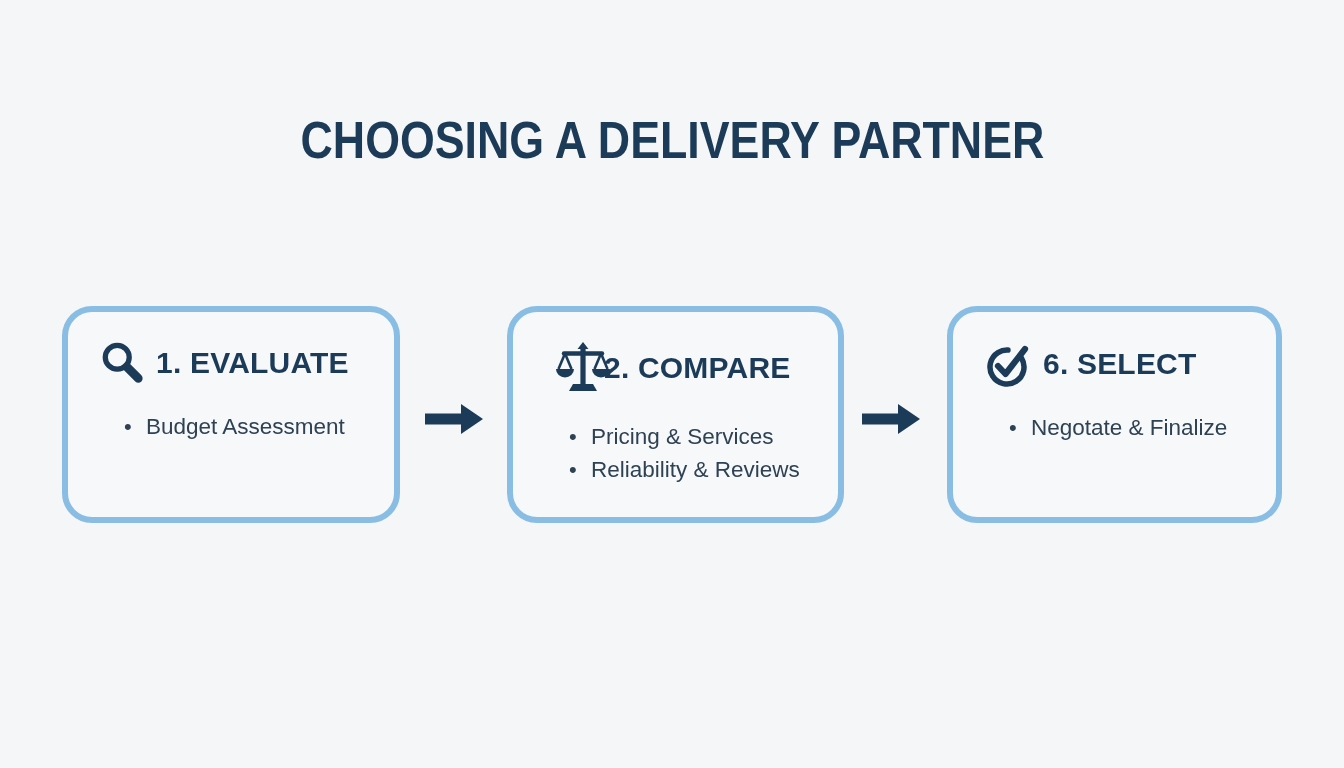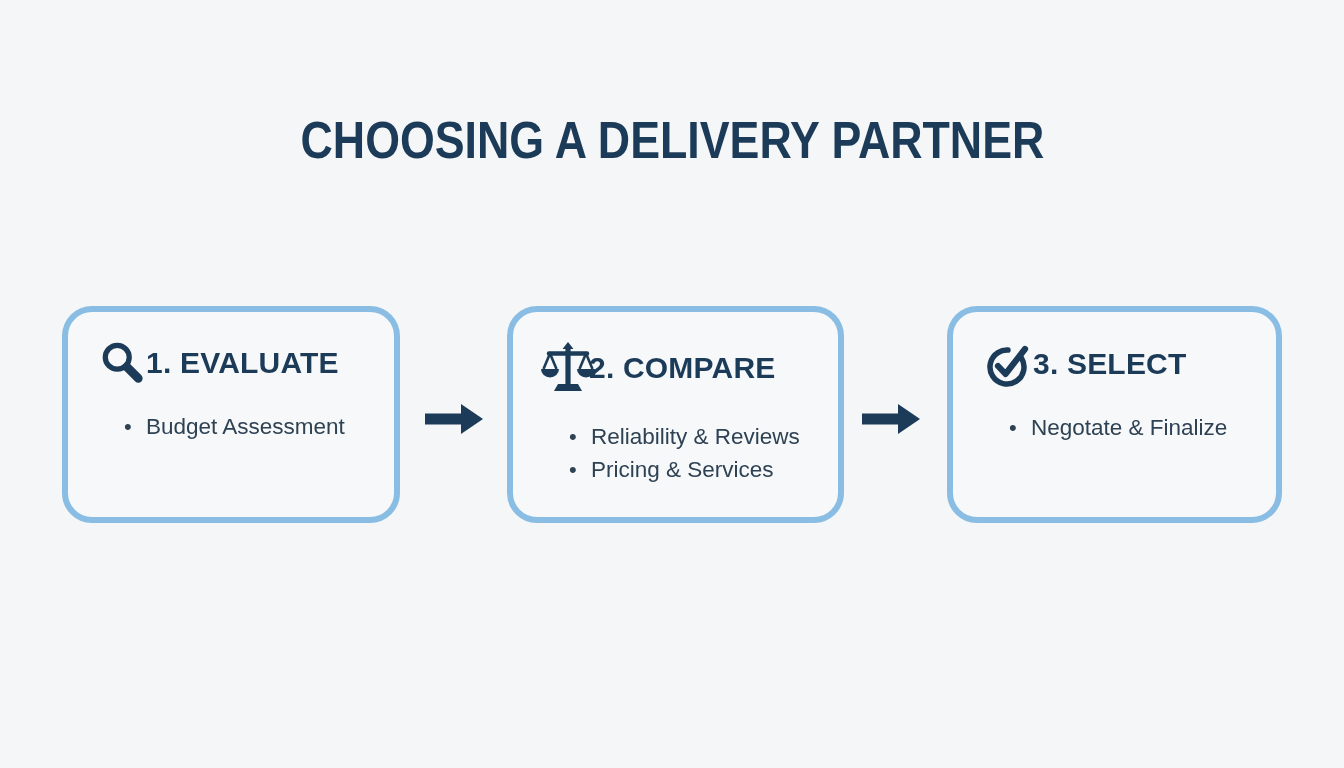--- a/index.html
+++ b/index.html
@@ -46,24 +46,25 @@
     border: 6px solid var(--border-blue);
     border-radius: 30px;
   }
   .step-box.b1 { left: 62px; }
   .step-box.b2 { left: 507px; width: 337px; }
   .step-box.b3 { left: 947px; width: 335px; }
   .head-row {
     display: flex;
     align-items: center;
     padding: 28px 0 0 32px;
+    gap: 10px;
     color: var(--navy);
   }
   .head-row .icon { flex: 0 0 auto; display: block; }
-  .b2 .head-row { padding-left: 26px; gap: 0; align-items: center; }
+  .b2 .head-row { padding-left: 41px; gap: 0; align-items: center; }
   .b2 .head-row .icon { margin-right: -8px; }
   .step-heading {
     font-size: 30px;
     font-weight: 700;
     color: var(--navy);
     white-space: nowrap;
     letter-spacing: 0.2px;
   }
   ul.bullets {
     list-style: none;
@@ -130,36 +131,36 @@
         <line x1="10" y1="13.5" x2="3.5" y2="29" stroke="currentColor" stroke-width="2.6"></line>
         <line x1="10" y1="13.5" x2="16.5" y2="29" stroke="currentColor" stroke-width="2.6"></line>
         <path d="M1 29 A 9 8.5 0 0 0 19 29 Z" fill="currentColor"></path>
         <line x1="46" y1="13.5" x2="39.5" y2="29" stroke="currentColor" stroke-width="2.6"></line>
         <line x1="46" y1="13.5" x2="52.5" y2="29" stroke="currentColor" stroke-width="2.6"></line>
         <path d="M37 29 A 9 8.5 0 0 0 55 29 Z" fill="currentColor"></path>
       </svg>
       <span class="step-heading">2. COMPARE</span>
     </div>
     <ul class="bullets">
+      <li>Pricing &amp; Services</li>
       <li>Reliability &amp; Reviews</li>
-      <li>Pricing &amp; Services</li>
     </ul>
   </div>
 
   <svg class="arrow a2" viewBox="0 0 58 30" xmlns="http://www.w3.org/2000/svg">
     <rect x="0" y="9.5" width="37" height="11" fill="currentColor"></rect>
     <polygon points="36,0 58,15 36,30" fill="currentColor"></polygon>
   </svg>
 
   <div class="step-box b3">
     <div class="head-row">
       <svg class="icon" width="48" height="48" viewBox="0 0 48 48" fill="none" xmlns="http://www.w3.org/2000/svg">
         <circle cx="22" cy="27" r="17" stroke="currentColor" stroke-width="5.5" stroke-dasharray="90 17" stroke-linecap="round" transform="rotate(-32 22 27)"></circle>
         <polyline points="13,26 20.5,34 40,9" stroke="currentColor" stroke-width="6.2" stroke-linecap="round" stroke-linejoin="round"></polyline>
       </svg>
-      <span class="step-heading">3. SELECT</span>
+      <span class="step-heading">6. SELECT</span>
     </div>
     <ul class="bullets">
       <li>Negotate &amp; Finalize</li>
     </ul>
   </div>
 
 </div>
 
 </body></html>

